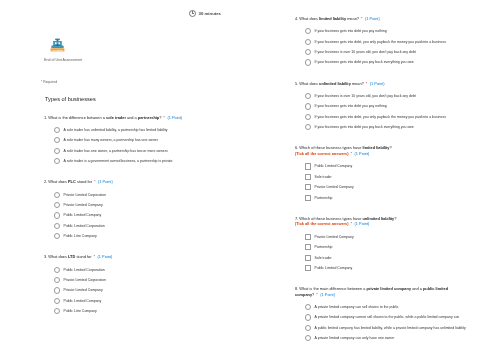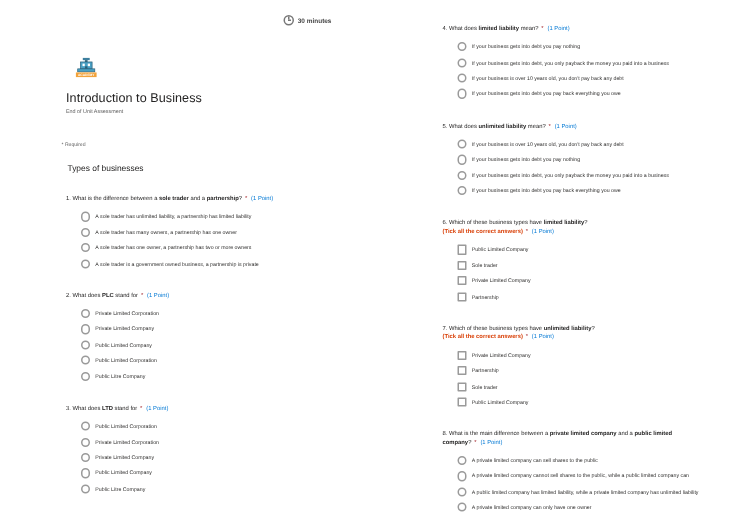--- a/index.html
+++ b/index.html
@@ -186,21 +186,20 @@
         <rect x="5.6" y="3.3" width="7.8" height="4.6" fill="#49a0c4" stroke="#2b5f78" stroke-width="0.45"></rect>
         <rect x="7.0" y="4.4" width="1.5" height="1.7" fill="#ffffff"></rect>
         <rect x="10.5" y="4.4" width="1.5" height="1.7" fill="#ffffff"></rect>
         <rect x="8.7" y="6.2" width="1.6" height="1.7" fill="#2b5f78"></rect>
         <rect x="3.8" y="7.9" width="11.4" height="2.0" fill="#49a0c4" stroke="#2b5f78" stroke-width="0.45"></rect>
         <rect x="2.6" y="10.3" width="13.8" height="3.1" fill="#f2a33c"></rect>
         <text x="9.5" y="12.6" font-family="Liberation Sans, sans-serif" font-size="2.2" font-weight="bold" fill="#ffffff" text-anchor="middle">ACADEMY</text>
       </svg>
     </div>
 
-    <div class="form-title">Introduction to Business</div>
     <div class="form-subtitle">End of Unit Assessment</div>
 
     <div class="required-note">* Required</div>
 
     <div class="section-title">Types of businesses</div>
 
     <div id="questions-left">
         <div class="question">
           <div class="q-text"><span>1. </span><span>What is the difference between a </span><span class="bold">sole trader</span><span> and a </span><span class="bold">partnership</span><span>?</span><span class="asterisk"> *</span><span class="q-points"> (1 Point)</span></div>
           <div class="options">

